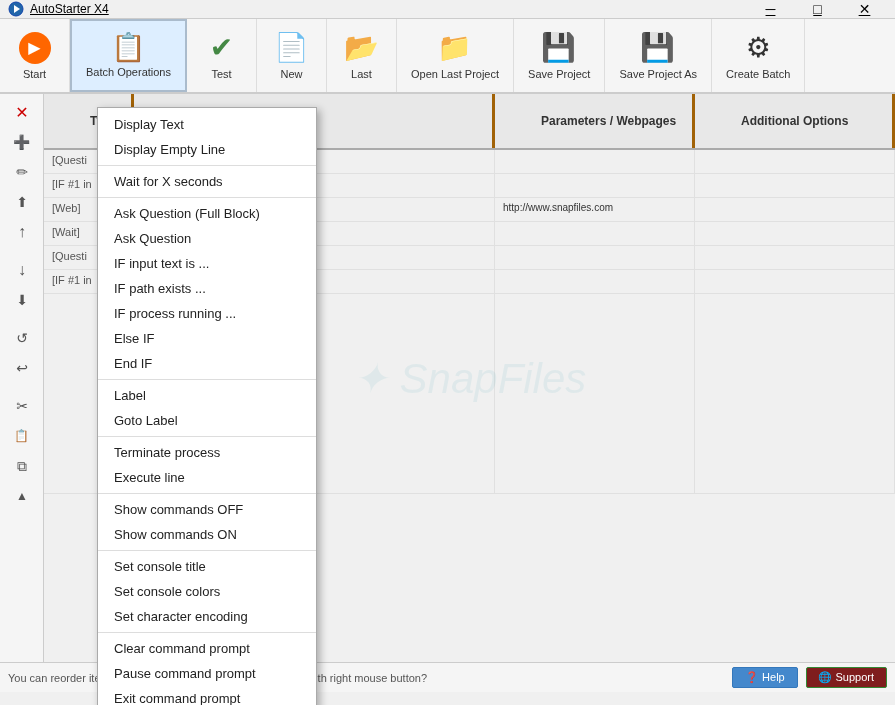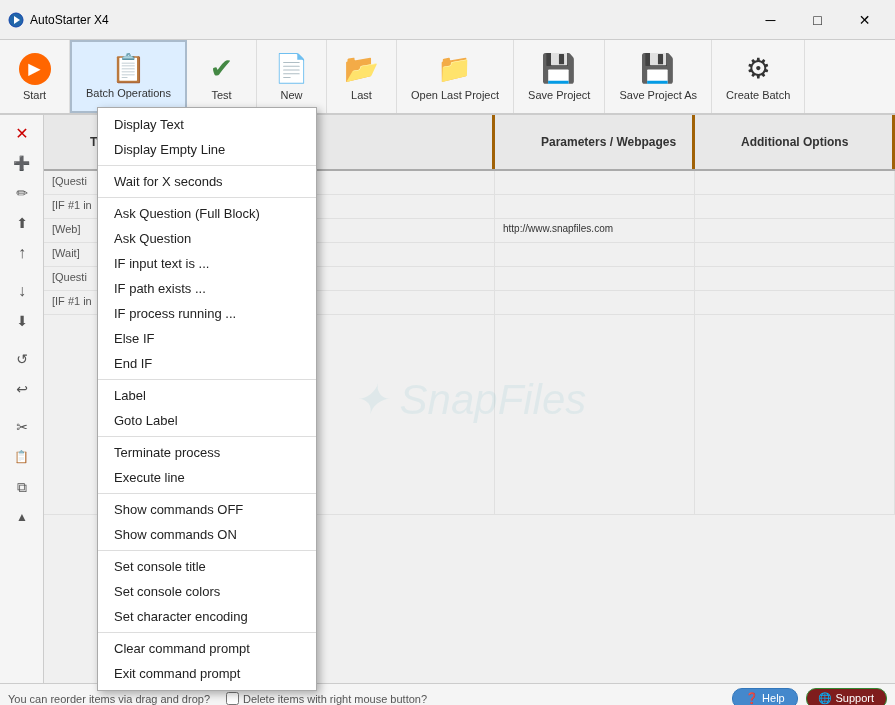--- a/index.html
+++ b/index.html
@@ -1,26 +1,27 @@
 <!DOCTYPE html>
 <html><head>
   <meta charset="utf-8">
   <style>
     * { margin: 0; padding: 0; box-sizing: border-box; }
     body { font-family: 'Segoe UI', Tahoma, Geneva, Verdana, sans-serif; font-size: 13px; background: #f0f0f0; width: 895px; height: 705px; overflow: hidden; }
 
     
     .title-bar {
       background: #f0f0f0;
-      height: 40px;
+      height: 19px;
       display: flex;
       align-items: center;
       padding: 0 8px;
       border-bottom: 1px solid #ccc;
       user-select: none;
+      text-decoration: underline;
     }
     .title-bar-icon { width: 16px; height: 16px; margin-right: 6px; }
     .title-bar-title { font-size: 12px; color: #000; flex: 1; }
     .title-bar-controls { display: flex; gap: 2px; }
     .title-bar-btn {
       width: 45px; height: 22px;
       border: none; background: transparent;
       cursor: pointer; font-size: 14px; display: flex; align-items: center; justify-content: center;
     }
 
@@ -143,21 +144,21 @@
       font-size: 11px;
       color: #555;
       gap: 16px;
     }
     .status-check { display: flex; align-items: center; gap: 4px; }
     .status-right { margin-left: auto; display: flex; gap: 8px; }
     .help-btn, .support-btn {
       padding: 3px 12px;
       font-size: 11px;
       border: 1px solid #aaa;
-      border-radius: 10px;
+      border-radius: 2px;
       cursor: pointer;
       display: flex; align-items: center; gap: 4px;
     }
     .help-btn { background: #4488cc; color: white; border-color: #3377bb; }
     .support-btn { background: #7f1d1d; color: white; border-color: #338833; }
 
     
     .dropdown-menu {
       position: absolute;
       top: 107px;
@@ -372,14 +373,15 @@
     <div class="menu-item">Execute line</div>
     <hr class="menu-divider">
     <div class="menu-item">Show commands OFF</div>
     <div class="menu-item">Show commands ON</div>
     <hr class="menu-divider">
     <div class="menu-item">Set console title</div>
     <div class="menu-item">Set console colors</div>
     <div class="menu-item">Set character encoding</div>
     <hr class="menu-divider">
     <div class="menu-item">Clear command prompt</div>
+    <div class="menu-item">Pause command prompt</div>
     <div class="menu-item">Exit command prompt</div>
   </div>
 
 </body></html>

